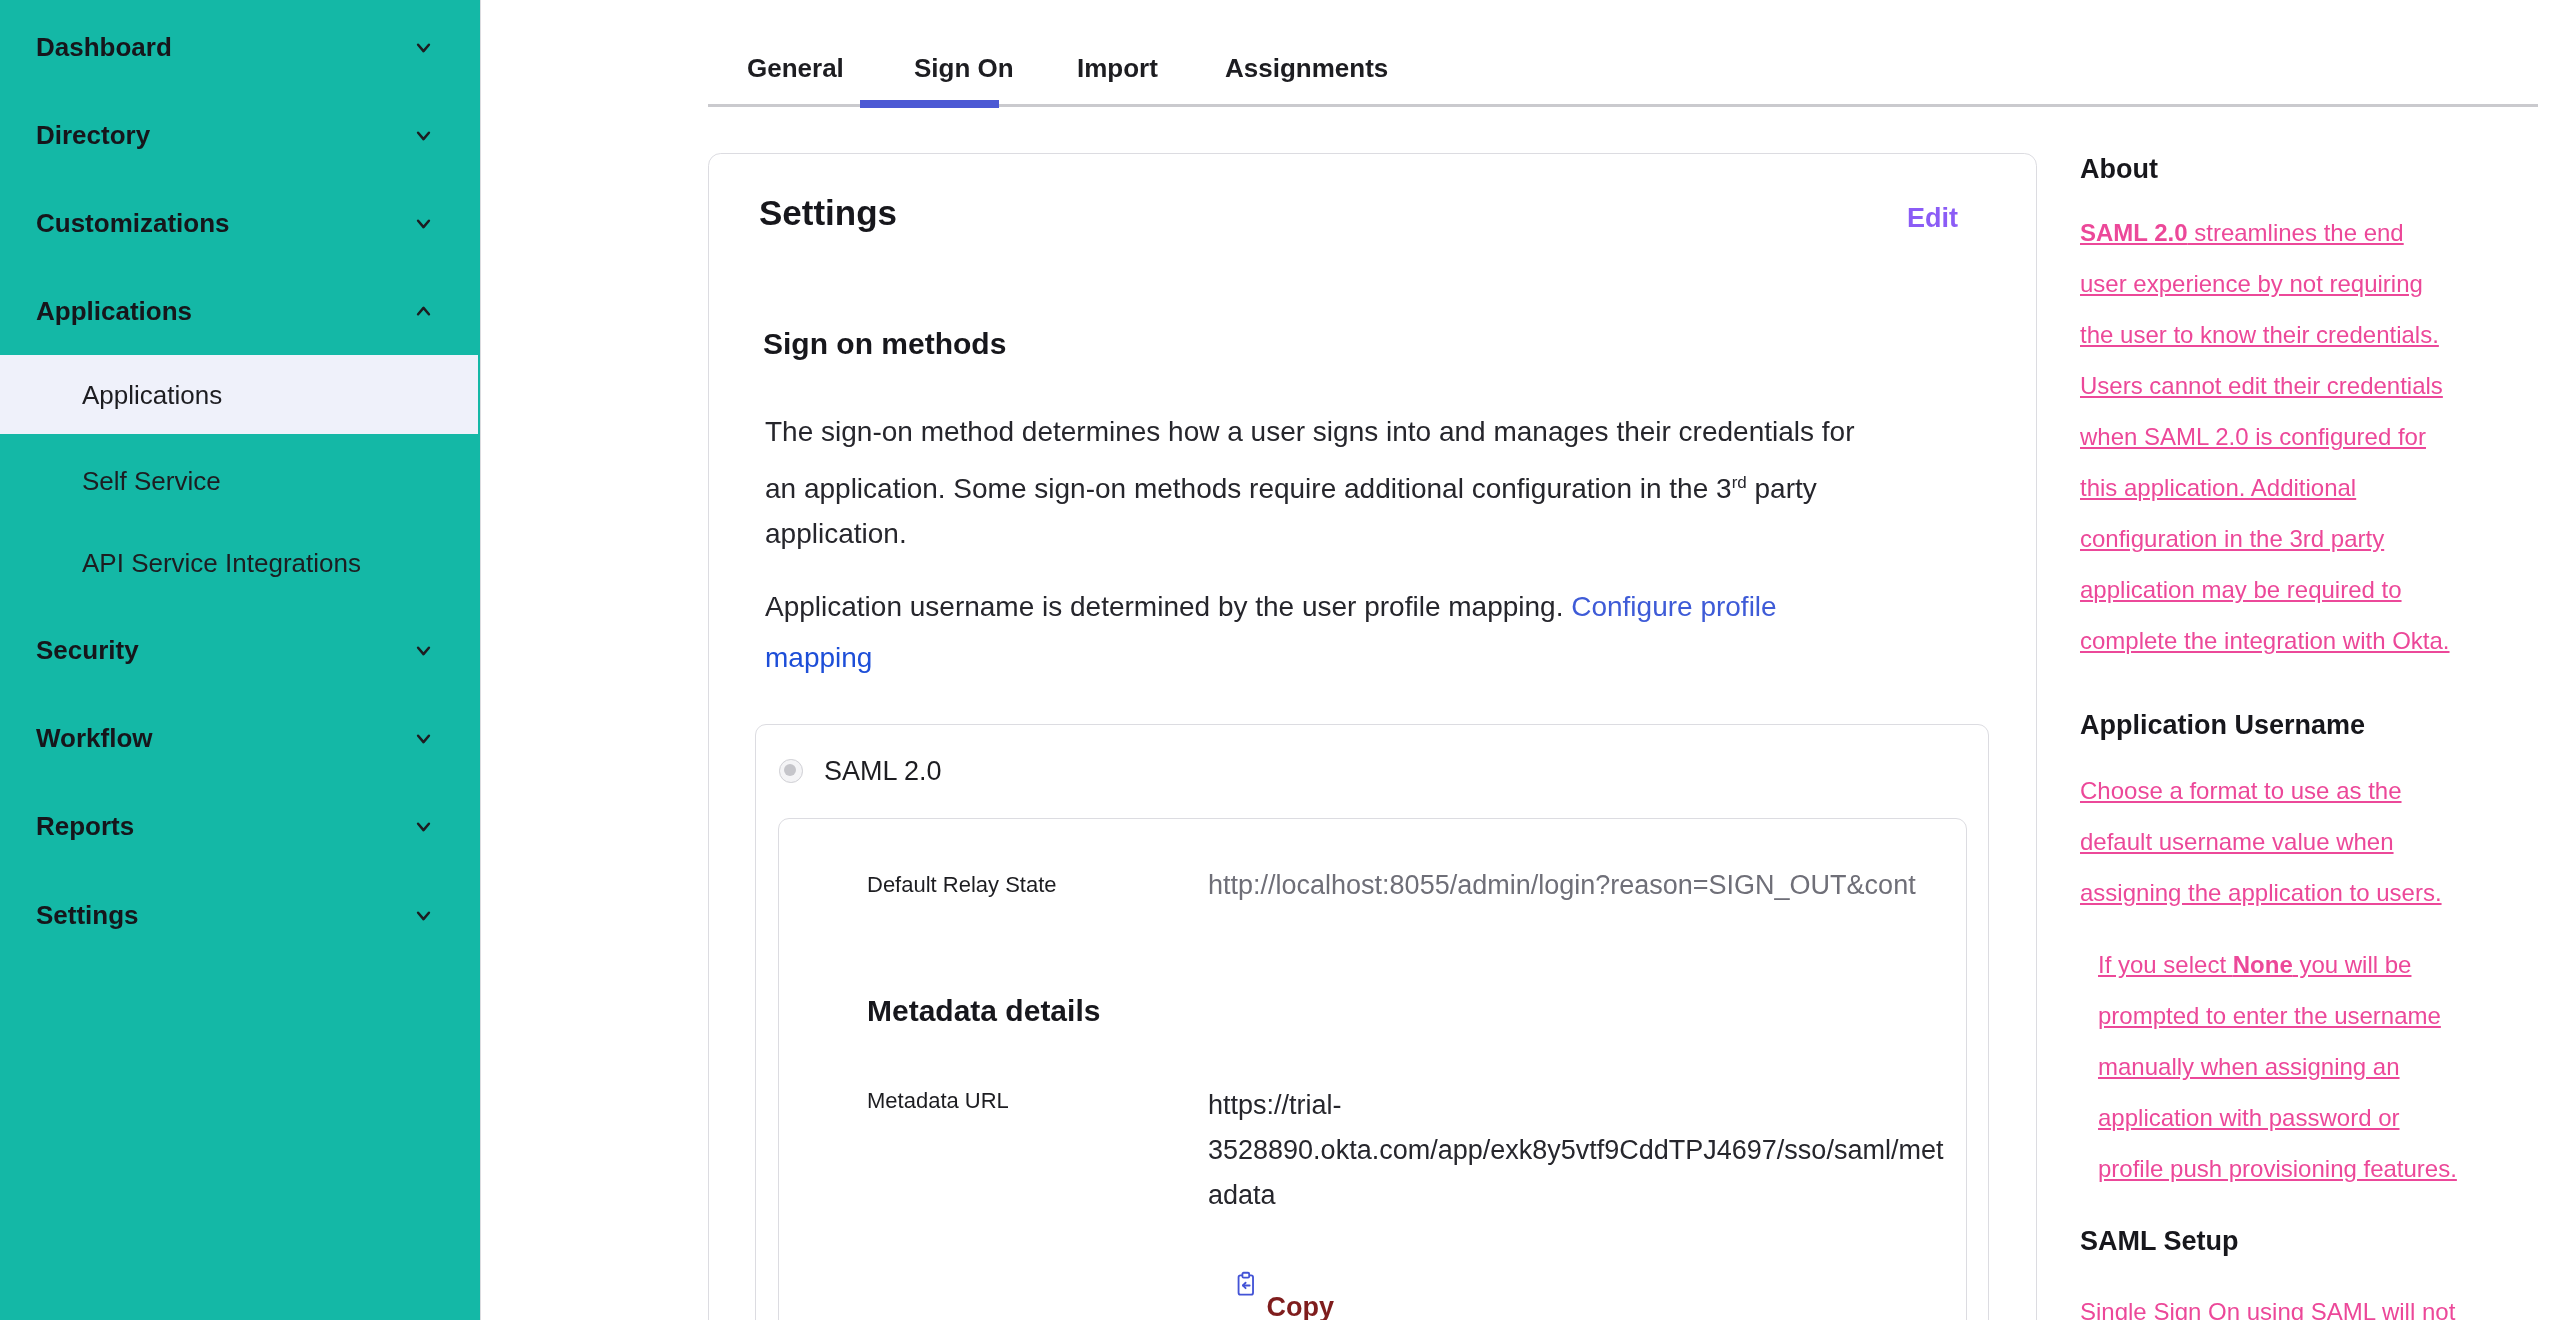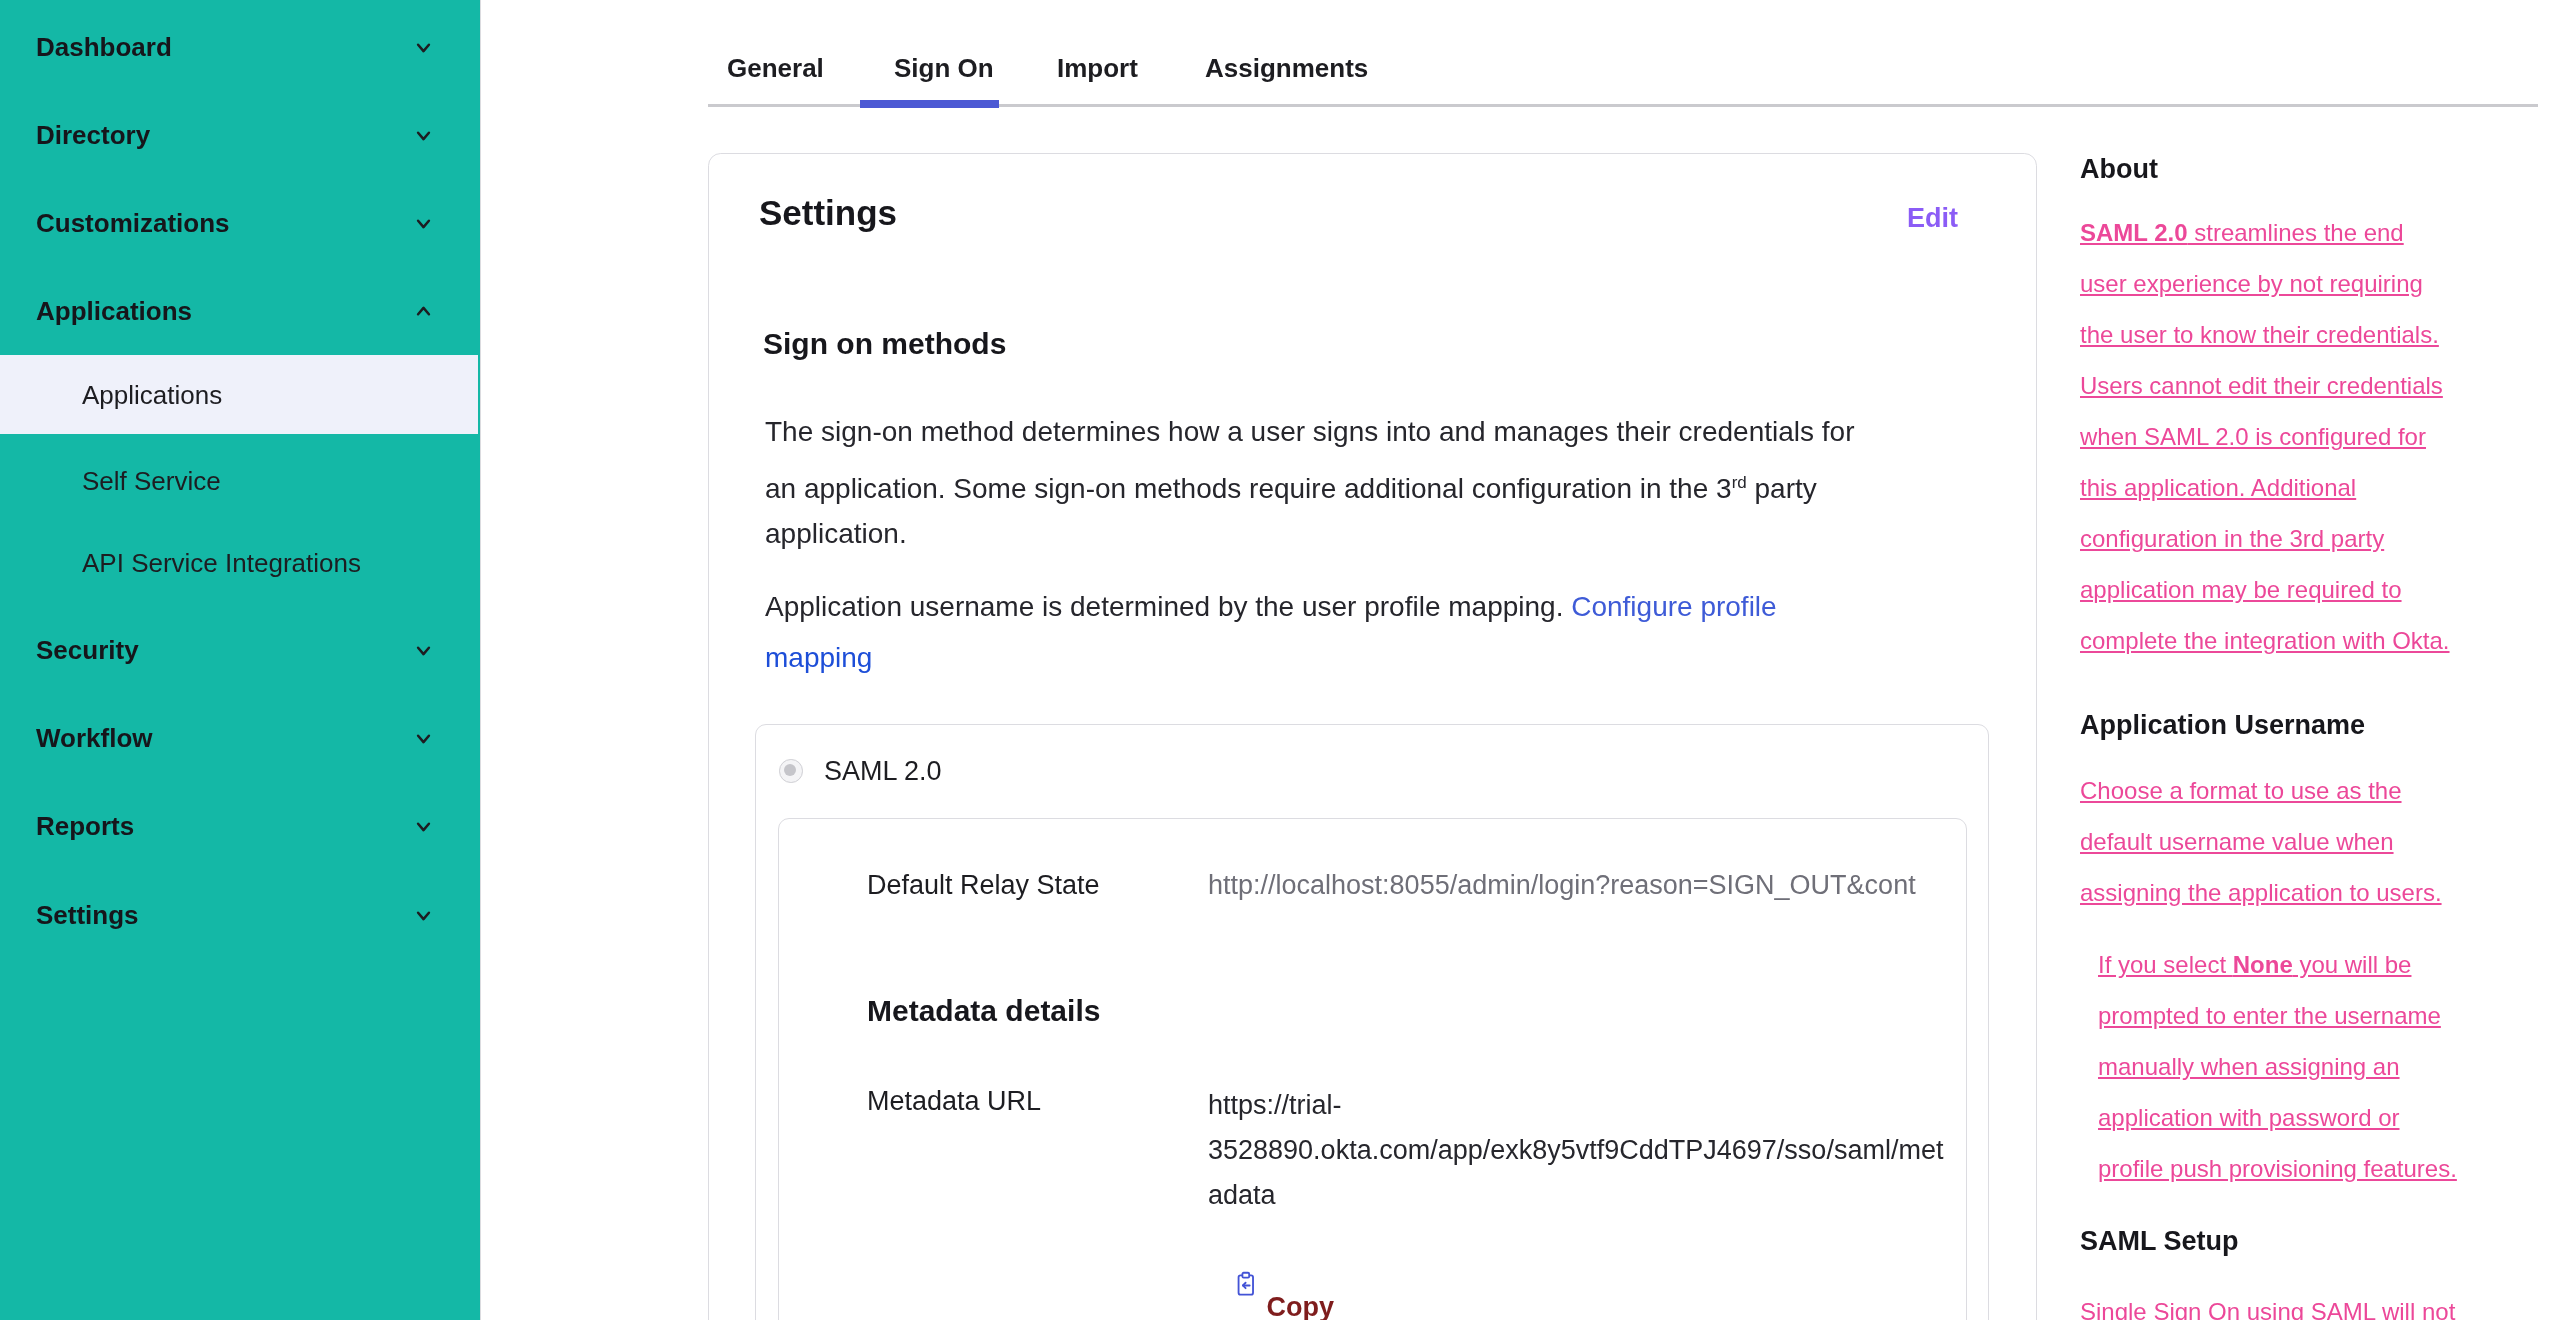--- a/index.html
+++ b/index.html
@@ -12,42 +12,42 @@
   
   #sidebar{left:0;top:0;width:480px;height:1321px;background:#14b8a6;border-right:1.8px solid #dbdbdf;}
   .nav-top{position:absolute;left:36px;font-size:26px;font-weight:700;line-height:36px;color:#16161b;white-space:nowrap;cursor:pointer;}
   .nav-sub{position:absolute;left:82px;font-size:26px;font-weight:400;line-height:36px;color:#1d1d21;white-space:nowrap;cursor:pointer;}
   .nav-chev{position:absolute;left:410px;width:27px;height:27px;}
   .nav-chev svg{display:block;}
   .chev-up{transform:rotate(180deg);}
   #sub-highlight{left:0;top:355px;width:478px;height:79px;background:#eff1fa;}
 
   
-  .tab{position:absolute;top:53px;font-size:26px;font-weight:600;color:#1d1d21;white-space:nowrap;cursor:pointer;}
+  .tab{position:absolute;top:53px;font-size:26px;font-weight:600;color:#1d1d21;white-space:nowrap;cursor:pointer;margin-left:20px;}
   #tab-underline-gray{left:708px;top:104px;width:1830px;height:2.7px;background:#cacace;}
   #tab-underline-active{left:860px;top:100px;width:139px;height:8.2px;}
 
   
   #settings-card{left:708px;top:153px;width:1329px;height:1217px;border:1.8px solid #dcdce1;border-radius:12.7px;background:#ffffff;box-sizing:border-box;}
   #settings-title{left:759px;top:193px;font-size:35px;font-weight:700;color:#17171c;}
   #edit-link{left:1907px;top:203px;font-size:27px;font-weight:600;cursor:pointer;}
   #signon-methods-title{left:763px;top:327px;font-size:30px;font-weight:700;color:#17171c;}
   .body-line{display:block;height:51px;line-height:51px;font-size:28px;color:#26262c;white-space:pre;}
   #para1{left:765px;top:406px;}
   #para2{left:765px;top:581px;}
   sup{font-size:17px;}
   .blue-link{cursor:pointer;}
 
   
   #saml-box{left:755px;top:724px;width:1234px;height:618px;border:1.8px solid #dcdce1;border-radius:11px;box-sizing:border-box;}
   #saml-radio{left:779px;top:759px;width:23.6px;height:23.6px;border:1.8px solid #cfcfd4;border-radius:50%;box-sizing:border-box;background:#f4f4f6;}
   #saml-radio::after{content:"";position:absolute;left:3.6px;top:3.6px;width:12.7px;height:12.7px;border-radius:50%;background:#c5c5ca;}
   #saml-radio-label{left:824px;top:756px;font-size:27px;line-height:31px;color:#1d1d21;}
   #relay-box{left:778px;top:818px;width:1189px;height:527px;border:1.8px solid #dcdce1;border-radius:11px;box-sizing:border-box;}
-  .field-label{position:absolute;left:867px;font-size:27px;line-height:36px;color:#1d1d21;white-space:nowrap;}
+  .field-label{position:absolute;left:867px;font-size:22px;line-height:36px;color:#1d1d21;white-space:nowrap;}
   #relay-value{left:1208px;top:867px;width:718px;font-size:27px;line-height:36px;color:#6f6f78;white-space:nowrap;overflow:hidden;}
   #metadata-details-title{left:867px;top:994px;font-size:30px;font-weight:700;color:#17171c;}
   #metadata-url-value{left:1208px;top:1083px;width:736px;font-size:27px;line-height:45px;color:#26262c;overflow-wrap:break-word;word-wrap:break-word;}
   #copy-button{left:1234px;top:1248px;display:flex;align-items:center;gap:9px;cursor:pointer;}
   #copy-label{font-size:27px;font-weight:600;}
 
   
   .aside-title{position:absolute;left:2080px;font-size:27px;font-weight:700;color:#17171c;}
   .aside-para{position:absolute;left:2080px;font-size:24px;line-height:51px;color:#ec4899;white-space:pre;text-decoration:underline;}
 </style>

